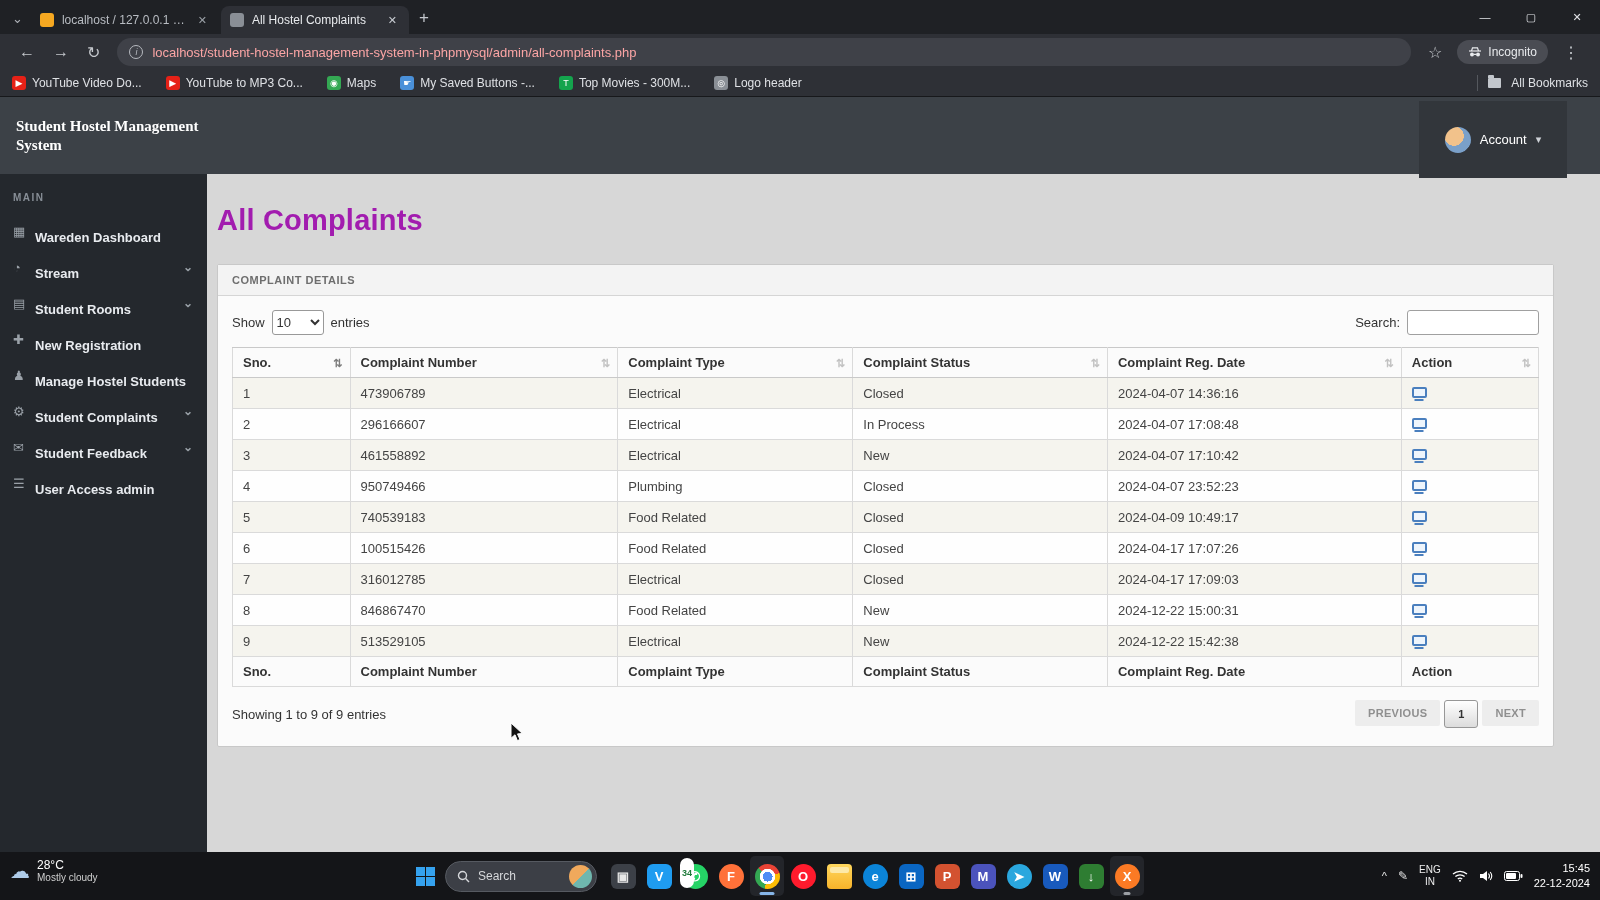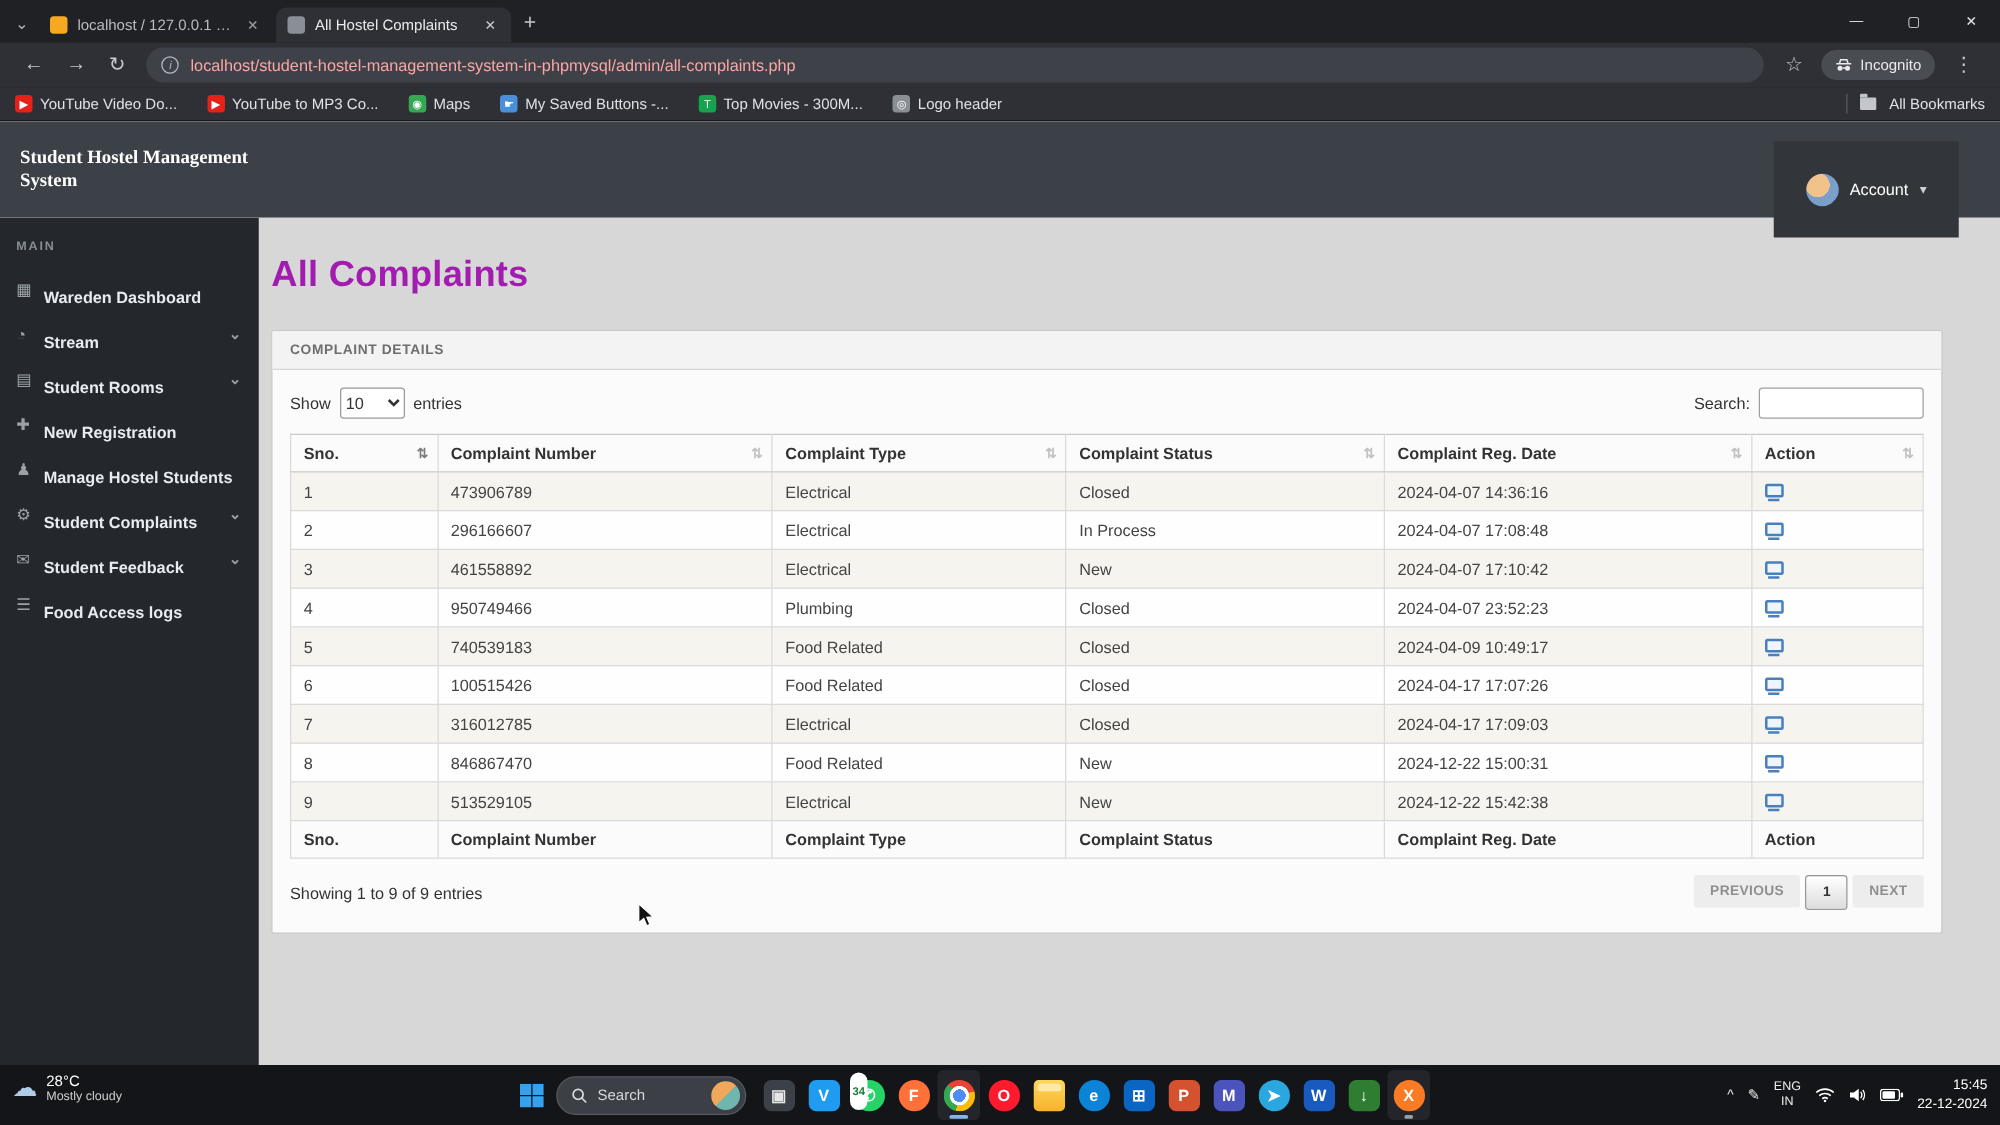--- a/index.html
+++ b/index.html
@@ -35,21 +35,21 @@
   .bm-ic { width:14px; height:14px; border-radius:3px; color:#fff; font-size:9px; line-height:14px; text-align:center; flex:0 0 auto; }
   .bm-right { margin-left:auto; display:flex; align-items:center; gap:10px; color:#dfe1e5; font-size:12px; }
   .bm-sep { width:1px; height:16px; background:#55585e; }
   .folder-ic { width:13px; height:10px; background:#c3c7cd; border-radius:1px; position:relative; }
   .folder-ic::before { content:""; position:absolute; top:-3px; left:0; width:6px; height:3px; background:#c3c7cd; border-radius:1px 1px 0 0; }
 
   
   .app { flex:1; display:flex; flex-direction:column; overflow:hidden; background:#d7d7d7; }
   .app-header { height:77px; background:#3c4147; display:flex; align-items:center; padding-left:16px; position:relative; flex:0 0 auto; }
   .app-title { color:#fff; font-size:15px; font-weight:bold; line-height:1.25; width:215px;font-family:Liberation Serif, serif; }
-  .account-box { position:absolute; right:33px; top:16px; height:77px; width:148px; background:#32363b; display:flex; align-items:center; justify-content:center; gap:9px; color:#fff; font-size:13px; }
+  .account-box { position:absolute; right:33px; top:4px; height:77px; width:148px; background:#32363b; display:flex; align-items:center; justify-content:center; gap:9px; color:#fff; font-size:13px; }
   .avatar { width:26px; height:26px; border-radius:50%; background:radial-gradient(circle at 35% 35%, #f2c28b 0 40%, #7aa0c9 41% 75%, #49566b 76%); }
   .caret { color:#cdd1d6; font-size:11px; }
 
   .app-body { flex:1; display:flex; overflow:hidden; }
   .sidebar { width:207px; background:#24282d; flex:0 0 auto; padding-top:18px; }
   .side-section { color:#878e96; font-size:10px; letter-spacing:1.5px; font-weight:bold; padding:0 16px 10px 13px; }
   .side-item { display:flex; align-items:center; height:36px; padding:0 14px 0 13px; color:#e8ebef; font-size:13px; font-weight:bold; }
   .side-ic { width:22px; color:#9aa1a8; font-size:13px; font-weight:normal; }
   .side-label { flex:1;margin-top:12px; }
   .side-caret { color:#9aa1a8; font-size:12px; }
@@ -241,21 +241,21 @@
                 <span class="side-label">Student Complaints</span>
                 <span class="side-caret">⌄</span>
               </div>
               <div class="side-item">
                 <span class="side-ic">✉</span>
                 <span class="side-label">Student Feedback</span>
                 <span class="side-caret">⌄</span>
               </div>
               <div class="side-item">
                 <span class="side-ic">☰</span>
-                <span class="side-label">Food Access logs</span>
+                <span class="side-label">User Access admin</span>
               </div>
             </div>
         </aside>
 
         <main class="main">
           <h1 class="page-title">All Complaints</h1>
 
           <div class="card">
             <div class="card-header">COMPLAINT DETAILS</div>
             <div class="card-body">

